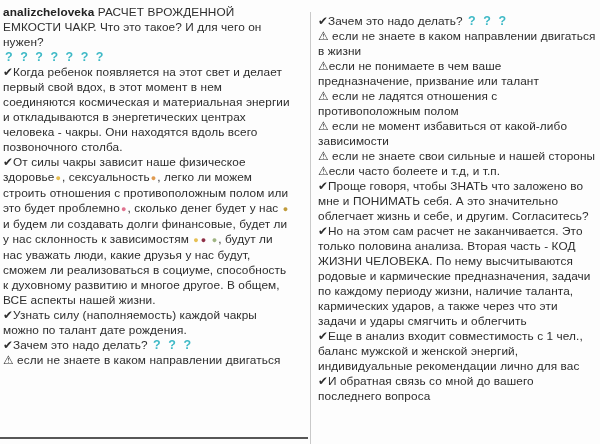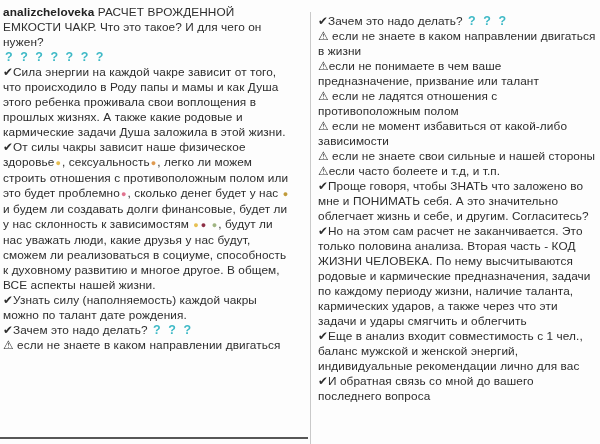--- a/index.html
+++ b/index.html
@@ -33,21 +33,21 @@
     background:#575757;
   }
 </style>
 </head>
 <body>
 
 <div class="canvas">
   <div class="col col-left">
       <p class="para"><b>analizcheloveka</b> РАСЧЕТ ВРОЖДЕННОЙ ЕМКОСТИ ЧАКР. Что это такое? И для чего он нужен?</p>
       <p class="para"><span class="em b" style="color:#3eb9c6">?</span> <span class="em b" style="color:#3eb9c6">?</span> <span class="em b" style="color:#3eb9c6">?</span> <span class="em b" style="color:#3eb9c6">?</span> <span class="em b" style="color:#3eb9c6">?</span> <span class="em b" style="color:#3eb9c6">?</span> <span class="em b" style="color:#3eb9c6">?</span></p>
-      <p class="para">✔Сила энергии на каждой чакре зависит от того, что происходило в Роду папы и мамы и как Душа этого ребенка проживала свои воплощения в прошлых жизнях. А также какие родовые и кармические задачи Душа заложила в этой жизни.</p>
+      <p class="para">✔Когда ребенок появляется на этот свет и делает первый свой вдох, в этот момент в нем соединяются космическая и материальная энергии и откладываются в энергетических центрах человека - чакры. Они находятся вдоль всего позвоночного столба.</p>
       <p class="para">✔От силы чакры зависит наше физическое здоровье<span class="em dot" style="color:#e6bd4f">●</span>, сексуальность<span class="em dot" style="color:#df9a50">●</span>, легко ли можем строить отношения с противоположным полом или это будет проблемно<span class="em dot" style="color:#e0738f">●</span>, сколько денег будет у нас <span class="em dot" style="color:#c09b3a">●</span> и будем ли создавать долги финансовые, будет ли у нас склонность к зависимостям <span class="em dot" style="color:#e6c054">●</span><span class="em dot" style="color:#8e2f46">●</span> <span class="em dot" style="color:#9fb482">●</span>, будут ли нас уважать люди, какие друзья у нас будут, сможем ли реализоваться в социуме, способность к духовному развитию и многое другое. В общем, ВСЕ аспекты нашей жизни.</p>
       <p class="para">✔Узнать силу (наполняемость) каждой чакры можно по талант дате рождения.</p>
       <p class="para">✔Зачем это надо делать? <span class="em b" style="color:#3eb9c6">?</span> <span class="em b" style="color:#3eb9c6">?</span> <span class="em b" style="color:#3eb9c6">?</span></p>
       <p class="para">⚠ если не знаете в каком направлении двигаться</p>
     </div>
 
   <div class="divider"></div>
 
   <div class="col col-right">
       <p class="para">✔Зачем это надо делать? <span class="em b" style="color:#3eb9c6">?</span> <span class="em b" style="color:#3eb9c6">?</span> <span class="em b" style="color:#3eb9c6">?</span></p>

